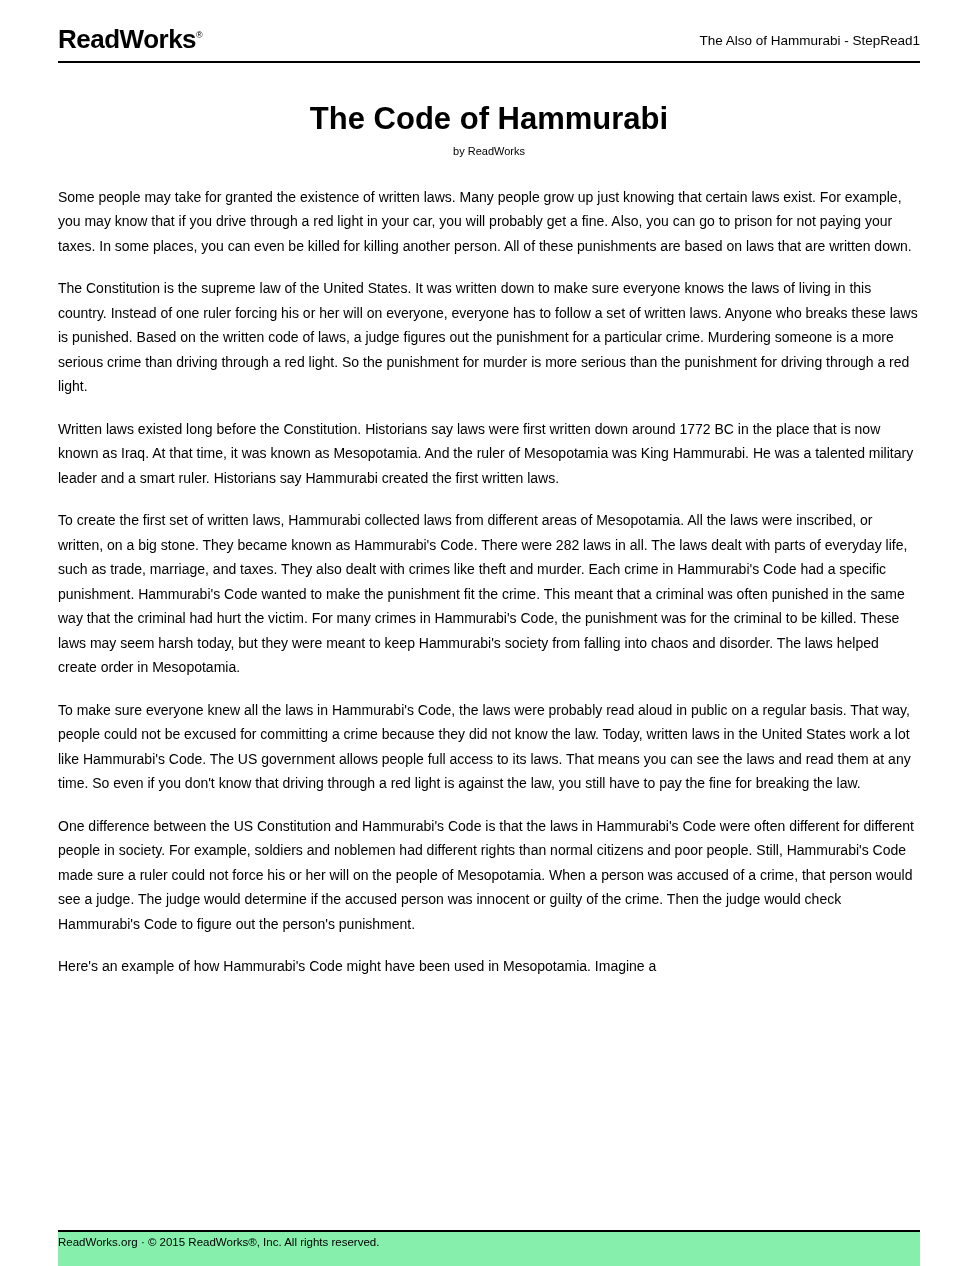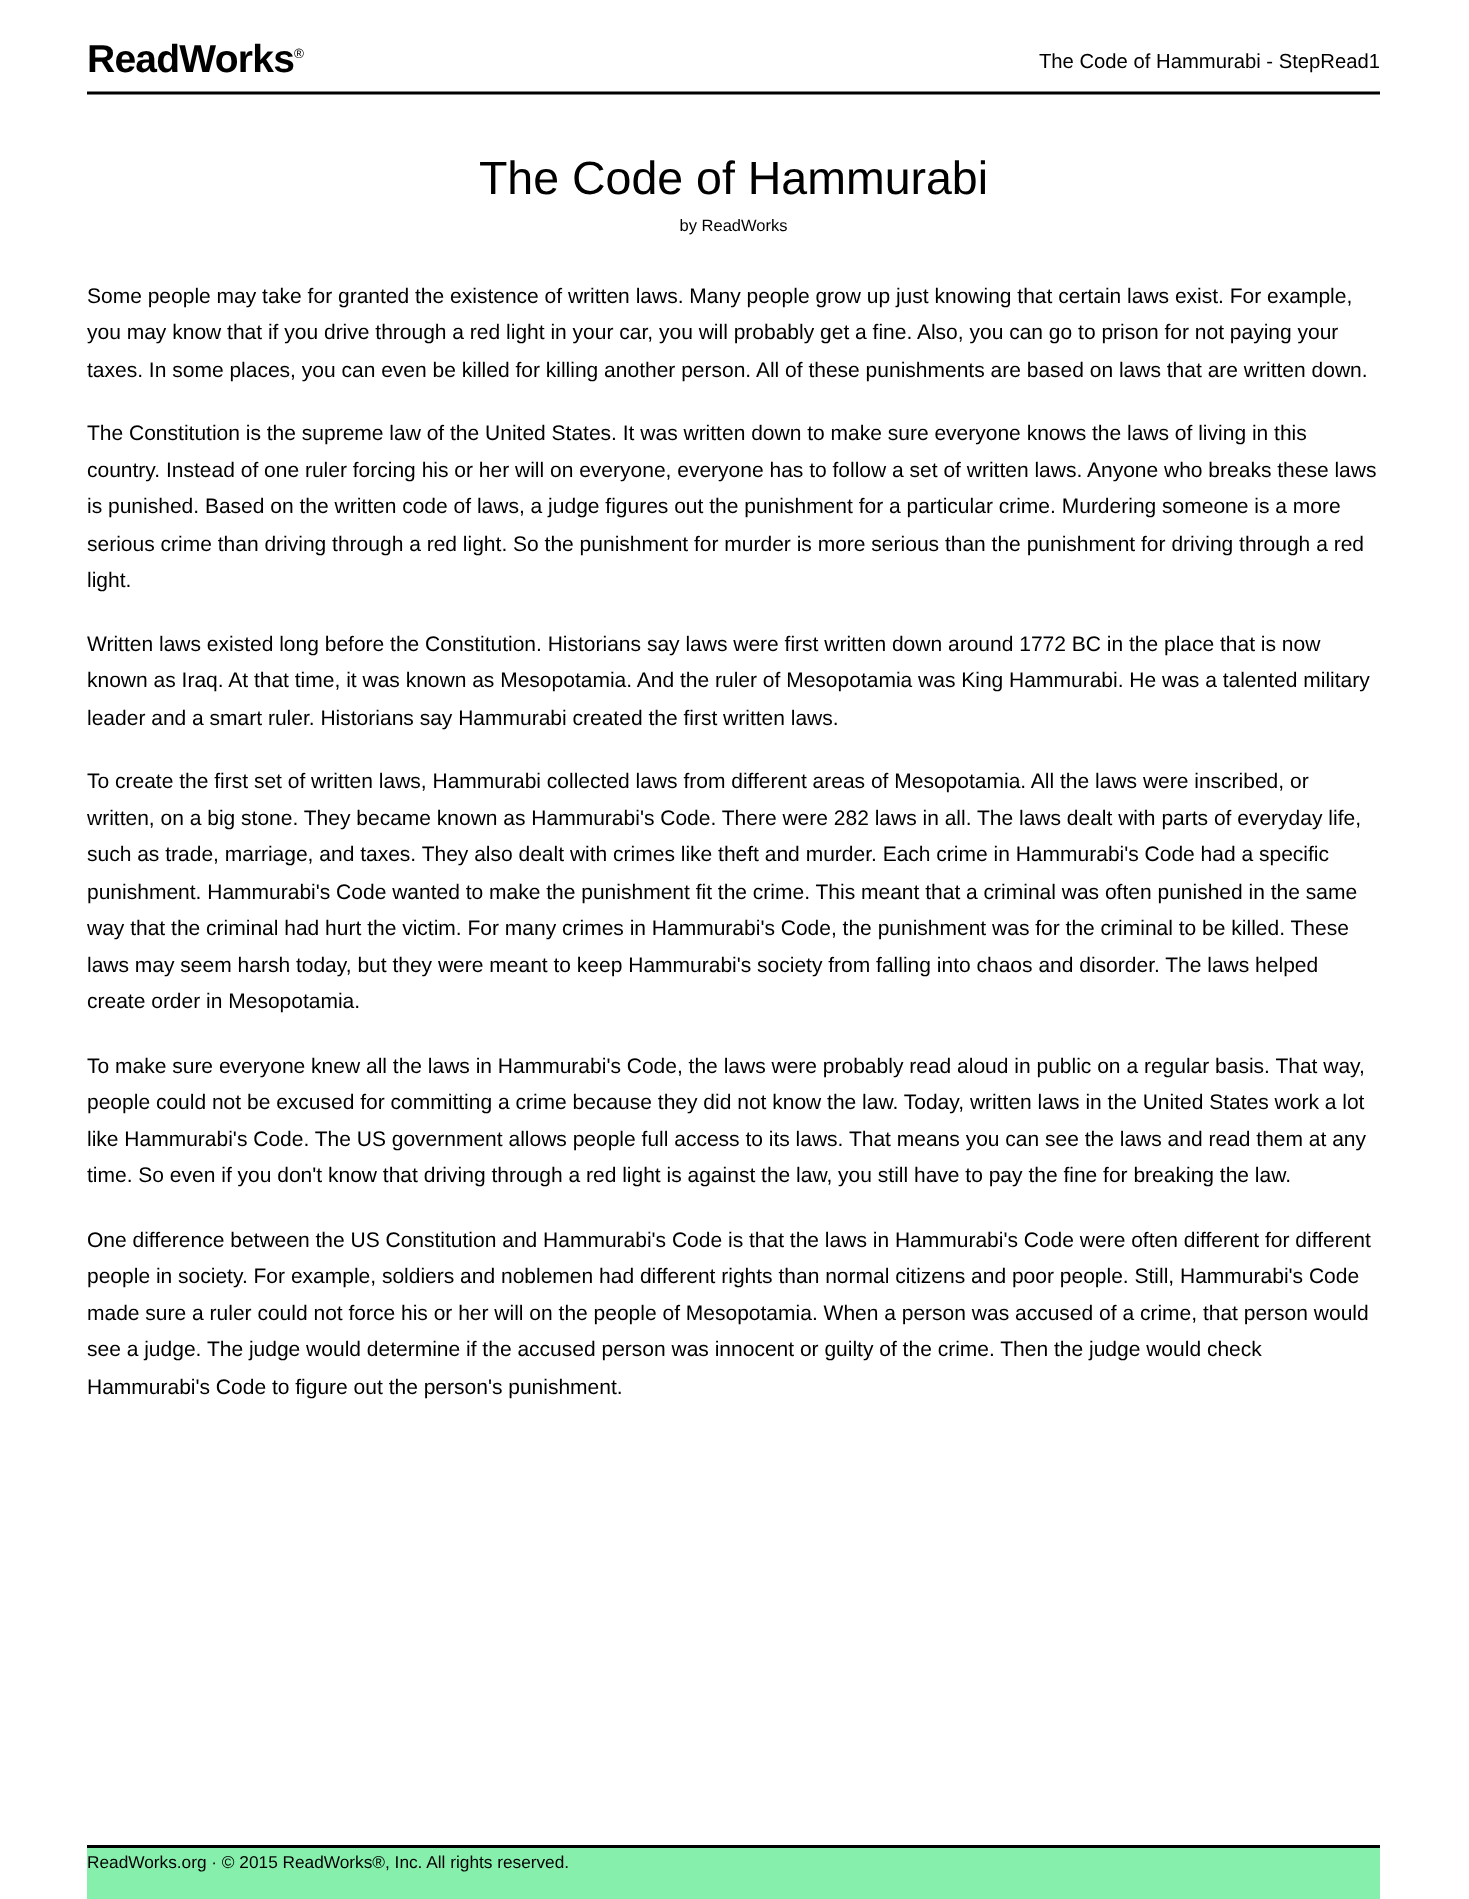--- a/index.html
+++ b/index.html
@@ -45,21 +45,21 @@
     font-size: 13.5px;
     line-height: 1.2;
     padding-bottom: 3px;
     color: #000000;
     white-space: nowrap;
   }
   
   .article-title {
     text-align: center;
     font-size: 31px;
-    font-weight: normal;
+    font-weight: bold;
     margin: 38px 0 8px 0;
     line-height: 1.15;
   }
   .byline {
     text-align: center;
     font-size: 11px;
     margin: 0 0 27px 0;
     line-height: 1.2;
   }
   
@@ -87,32 +87,33 @@
 </style>
 </head>
 <body>
 
 <div class="page">
 
   <div class="header">
     <div class="logo">
       <span>ReadWorks</span><span class="reg">®</span>
     </div>
-    <div class="doc-ref">The Code of Hammurabi - StepRead1</div>
+    <div class="doc-ref">The Also of Hammurabi - StepRead1</div>
   </div>
 
   <h1 class="article-title">The Code of Hammurabi</h1>
   <div class="byline">by ReadWorks</div>
 
   <div class="article-body">
     <p>Some people may take for granted the existence of written laws. Many people grow up just knowing that certain laws exist. For example, you may know that if you drive through a red light in your car, you will probably get a fine. Also, you can go to prison for not paying your taxes. In some places, you can even be killed for killing another person. All of these punishments are based on laws that are written down.</p>
     <p>The Constitution is the supreme law of the United States. It was written down to make sure everyone knows the laws of living in this country. Instead of one ruler forcing his or her will on everyone, everyone has to follow a set of written laws. Anyone who breaks these laws is punished. Based on the written code of laws, a judge figures out the punishment for a particular crime. Murdering someone is a more serious crime than driving through a red light. So the punishment for murder is more serious than the punishment for driving through a red light.</p>
     <p>Written laws existed long before the Constitution. Historians say laws were first written down around 1772 BC in the place that is now known as Iraq. At that time, it was known as Mesopotamia. And the ruler of Mesopotamia was King Hammurabi. He was a talented military leader and a smart ruler. Historians say Hammurabi created the first written laws.</p>
     <p>To create the first set of written laws, Hammurabi collected laws from different areas of Mesopotamia. All the laws were inscribed, or written, on a big stone. They became known as Hammurabi's Code. There were 282 laws in all. The laws dealt with parts of everyday life, such as trade, marriage, and taxes. They also dealt with crimes like theft and murder. Each crime in Hammurabi's Code had a specific punishment. Hammurabi's Code wanted to make the punishment fit the crime. This meant that a criminal was often punished in the same way that the criminal had hurt the victim. For many crimes in Hammurabi's Code, the punishment was for the criminal to be killed. These laws may seem harsh today, but they were meant to keep Hammurabi's society from falling into chaos and disorder. The laws helped create order in Mesopotamia.</p>
     <p>To make sure everyone knew all the laws in Hammurabi's Code, the laws were probably read aloud in public on a regular basis. That way, people could not be excused for committing a crime because they did not know the law. Today, written laws in the United States work a lot like Hammurabi's Code. The US government allows people full access to its laws. That means you can see the laws and read them at any time. So even if you don't know that driving through a red light is against the law, you still have to pay the fine for breaking the law.</p>
     <p>One difference between the US Constitution and Hammurabi's Code is that the laws in Hammurabi's Code were often different for different people in society. For example, soldiers and noblemen had different rights than normal citizens and poor people. Still, Hammurabi's Code made sure a ruler could not force his or her will on the people of Mesopotamia. When a person was accused of a crime, that person would see a judge. The judge would determine if the accused person was innocent or guilty of the crime. Then the judge would check Hammurabi's Code to figure out the person's punishment.</p>
+    <p>Here's an example of how Hammurabi's Code might have been used in Mesopotamia. Imagine a</p>
   </div>
 
   <div class="footer">
     <div class="footer-text">ReadWorks.org · © 2015 ReadWorks®, Inc. All rights reserved.</div>
   </div>
 
 </div>
 
 </body></html>

